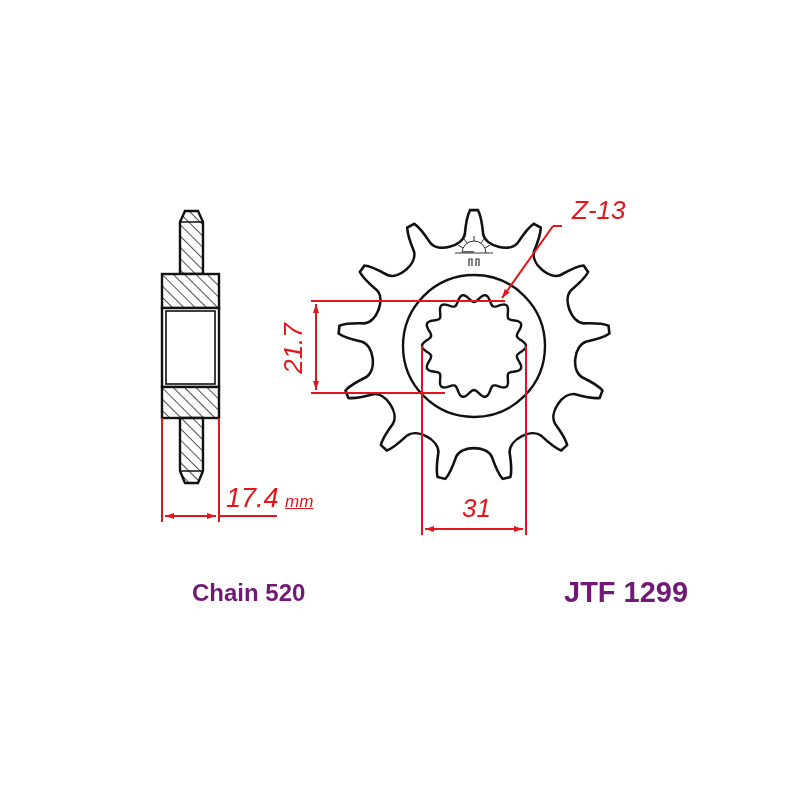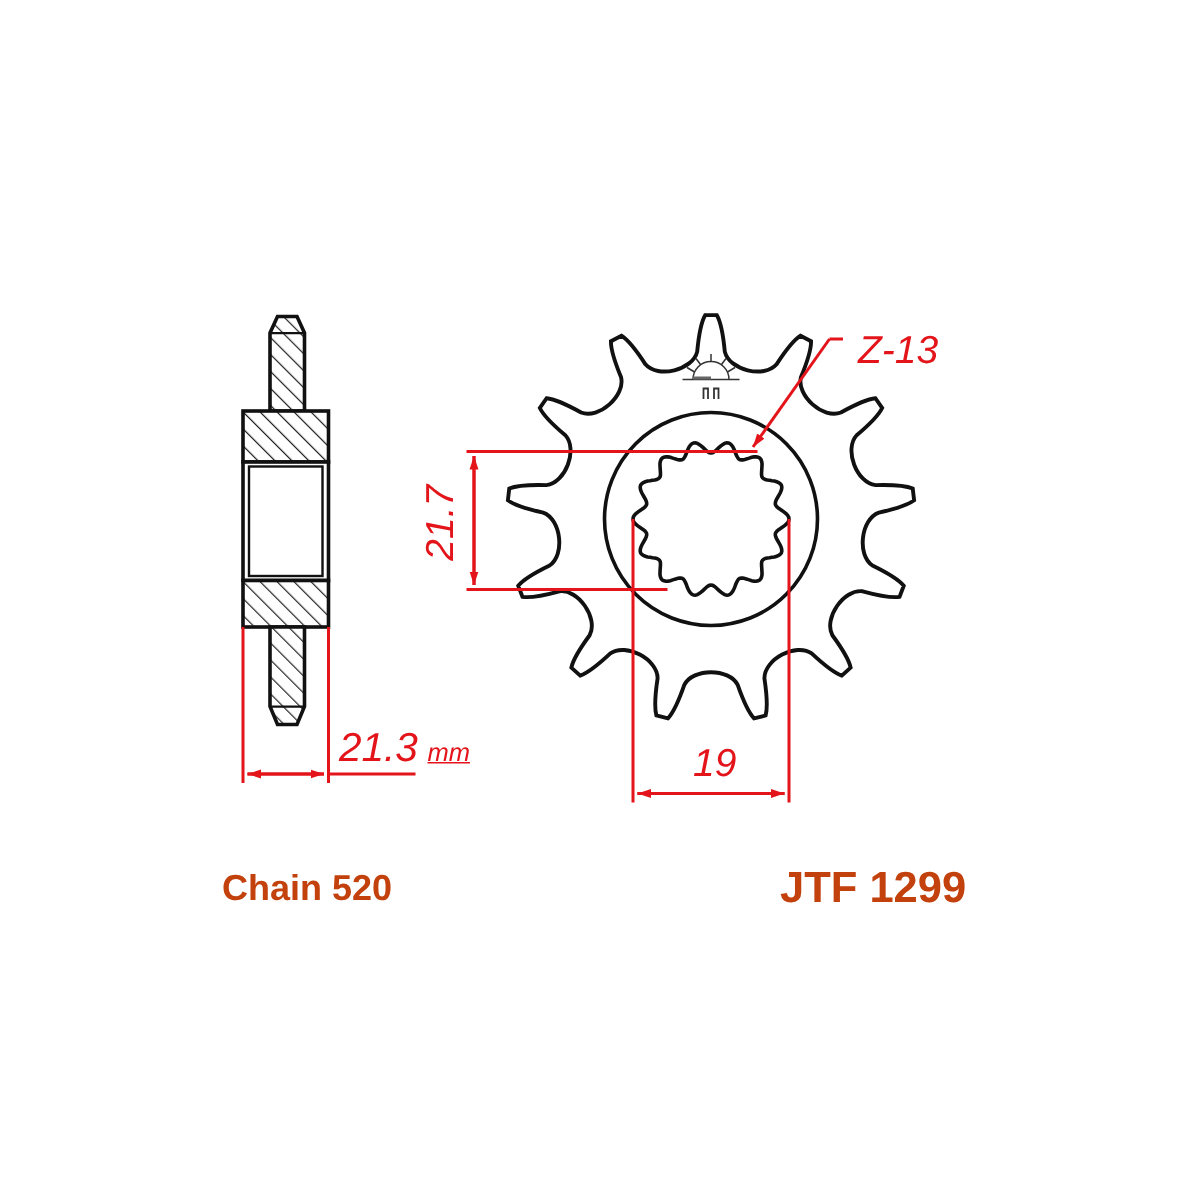--- a/index.html
+++ b/index.html
@@ -1,24 +1,24 @@
 <!DOCTYPE html>
 <html><head>
   <meta charset="utf-8">
   <style>
     html, body { margin: 0; padding: 0; background: #ffffff; }
     body { width: 800px; height: 800px; position: relative; overflow: hidden; font-family: "Liberation Sans", sans-serif; }
     #drawing { position: absolute; left: 0; top: 0; width: 800px; height: 800px; }
     .lbl { position: absolute; white-space: nowrap; }
     .red { color: #e3151b; font-family: "Liberation Sans", sans-serif; font-style: italic; }
-    .caption { color: #c2410c; font-weight: bold; font-family: "Liberation Sans", sans-serif; }
+    .caption { color: #701a75; font-weight: bold; font-family: "Liberation Sans", sans-serif; margin-left: 44px; }
     #dim-width-label { left: 226px; top: 483px; font-size: 27px; }
     #dim-width-unit { left: 285px; top: 492px; font-size: 17px; text-decoration: underline; }
     #dim-bore-label { left: 462px; top: 493px; font-size: 26px; }
-    #teeth-label { left: 572px; top: 218px; font-size: 26px; }
+    #teeth-label { left: 572px; top: 195px; font-size: 26px; }
     #dim-height-label { left: 268px; top: 333px; font-size: 26px; transform: rotate(-90deg); transform-origin: center center; }
     #chain-label { left: 148px; top: 579px; font-size: 24px; }
     #part-label { left: 520px; top: 576px; font-size: 29px; }
   </style>
 </head>
 <body>
 
 <svg id="drawing" viewBox="0 0 800 800" xmlns="http://www.w3.org/2000/svg">
   <defs>
     <pattern id="hatch" patternUnits="userSpaceOnUse" width="8" height="8" patternTransform="rotate(-45)">
@@ -85,19 +85,19 @@
     <line x1="425" y1="529" x2="523" y2="529" marker-end="url(#arrowR)"></line>
     <line x1="523" y1="529" x2="425" y2="529" marker-end="url(#arrowR)"></line>
   </g>
 
   <g stroke="#e3151b" stroke-width="2" fill="none">
     <line x1="553" y1="226" x2="562" y2="226"></line>
     <line x1="553" y1="226" x2="502" y2="298" marker-end="url(#arrowR)"></line>
   </g>
 </svg>
 
-<div class="lbl red" id="dim-width-label">21.3</div>
+<div class="lbl red" id="dim-width-label">17.4</div>
 <div class="lbl red" id="dim-width-unit">mm</div>
 <div class="lbl red" id="dim-height-label">21.7</div>
-<div class="lbl red" id="dim-bore-label">19</div>
+<div class="lbl red" id="dim-bore-label">31</div>
 <div class="lbl red" id="teeth-label">Z-13</div>
 <div class="lbl caption" id="chain-label">Chain 520</div>
 <div class="lbl caption" id="part-label">JTF 1299</div>
 
 </body></html>

